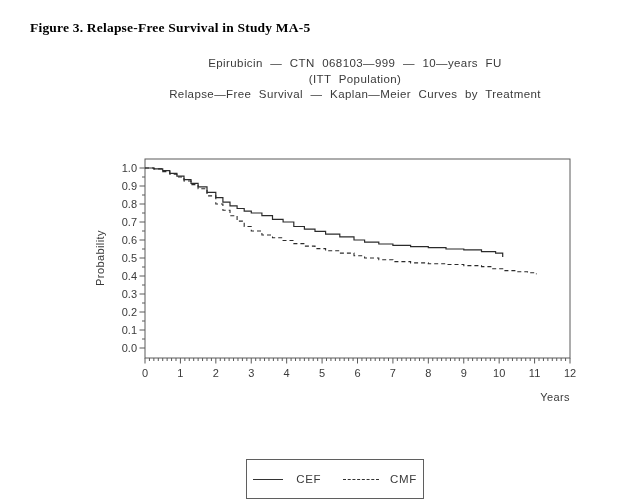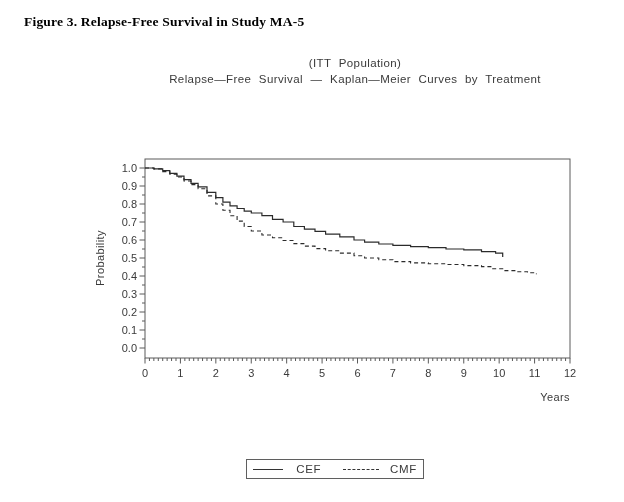--- a/index.html
+++ b/index.html
@@ -1,21 +1,21 @@
 <!DOCTYPE html>
 <html><head>
 <meta charset="utf-8">
 <style>
   html,body{margin:0;padding:0;}
   body{
     width:624px;height:502px;position:relative;background:#ffffff;
     font-family:"Liberation Sans", sans-serif;overflow:hidden;
   }
   .figure-title{
-    position:absolute;left:18px;top:8px;margin:6px;
+    position:absolute;left:18px;top:8px;margin:12px;
     font-family:"Liberation Serif", serif;
     font-size:13.5px;font-weight:bold;color:#000;
     letter-spacing:0.2px;
   }
   .chart-titles{
     position:absolute;left:95px;top:56px;width:520px;
     text-align:center;color:#3a3a3a;
     font-size:11.5px;line-height:15.5px;
     word-spacing:4px;letter-spacing:0.4px;
   }
@@ -23,37 +23,38 @@
     position:absolute;top:258px;left:100px;
     transform:translate(-50%,-50%) rotate(-90deg);
     font-size:11px;color:#3a3a3a;letter-spacing:0.4px;white-space:nowrap;
   }
   .xlab{
     position:absolute;top:391px;right:54px;
     font-size:11px;color:#3a3a3a;letter-spacing:0.4px;
   }
   #plot{position:absolute;left:0;top:0;}
   .legend{
-    position:absolute;left:246px;top:459px;width:178px;height:20px;
+    position:absolute;left:246px;top:459px;width:178px;height:40px;
     border:1px solid #5f5f5f;box-sizing:border-box;
     display:flex;align-items:center;justify-content:center;
     font-size:11.5px;color:#3a3a3a;letter-spacing:0.6px;
   }
   .ls{display:inline-block;height:0;}
   .ls.solid{width:30px;border-top:1.5px solid #333;margin-right:13px;}
   .ls.dash{width:36px;border-top:1.5px dashed #333;margin-left:22px;margin-right:11px;}
 </style>
 </head>
 <body>
 
 <div>
 
   <h1 class="figure-title">Figure 3. Relapse-Free Survival in Study MA-5</h1>
 
   <div class="chart-titles">
+    <div>Epirubicin — CTN 068103—999 — 10—years FU</div>
     <div>(ITT Population)</div>
     <div>Relapse—Free Survival — Kaplan—Meier Curves by Treatment</div>
   </div>
 
   <div class="ylab">Probability</div>
 
   <svg id="plot" width="624" height="502">
       <rect x="145" y="159" width="425" height="199" fill="none" stroke="#5a5a5a" stroke-width="1"></rect>
       <line x1="145" y1="358" x2="145" y2="363.5" stroke="#5a5a5a" stroke-width="1"></line>
       <text x="145" y="377" text-anchor="middle" font-size="11" font-family="Liberation Sans, sans-serif" fill="#3a3a3a">0</text>

